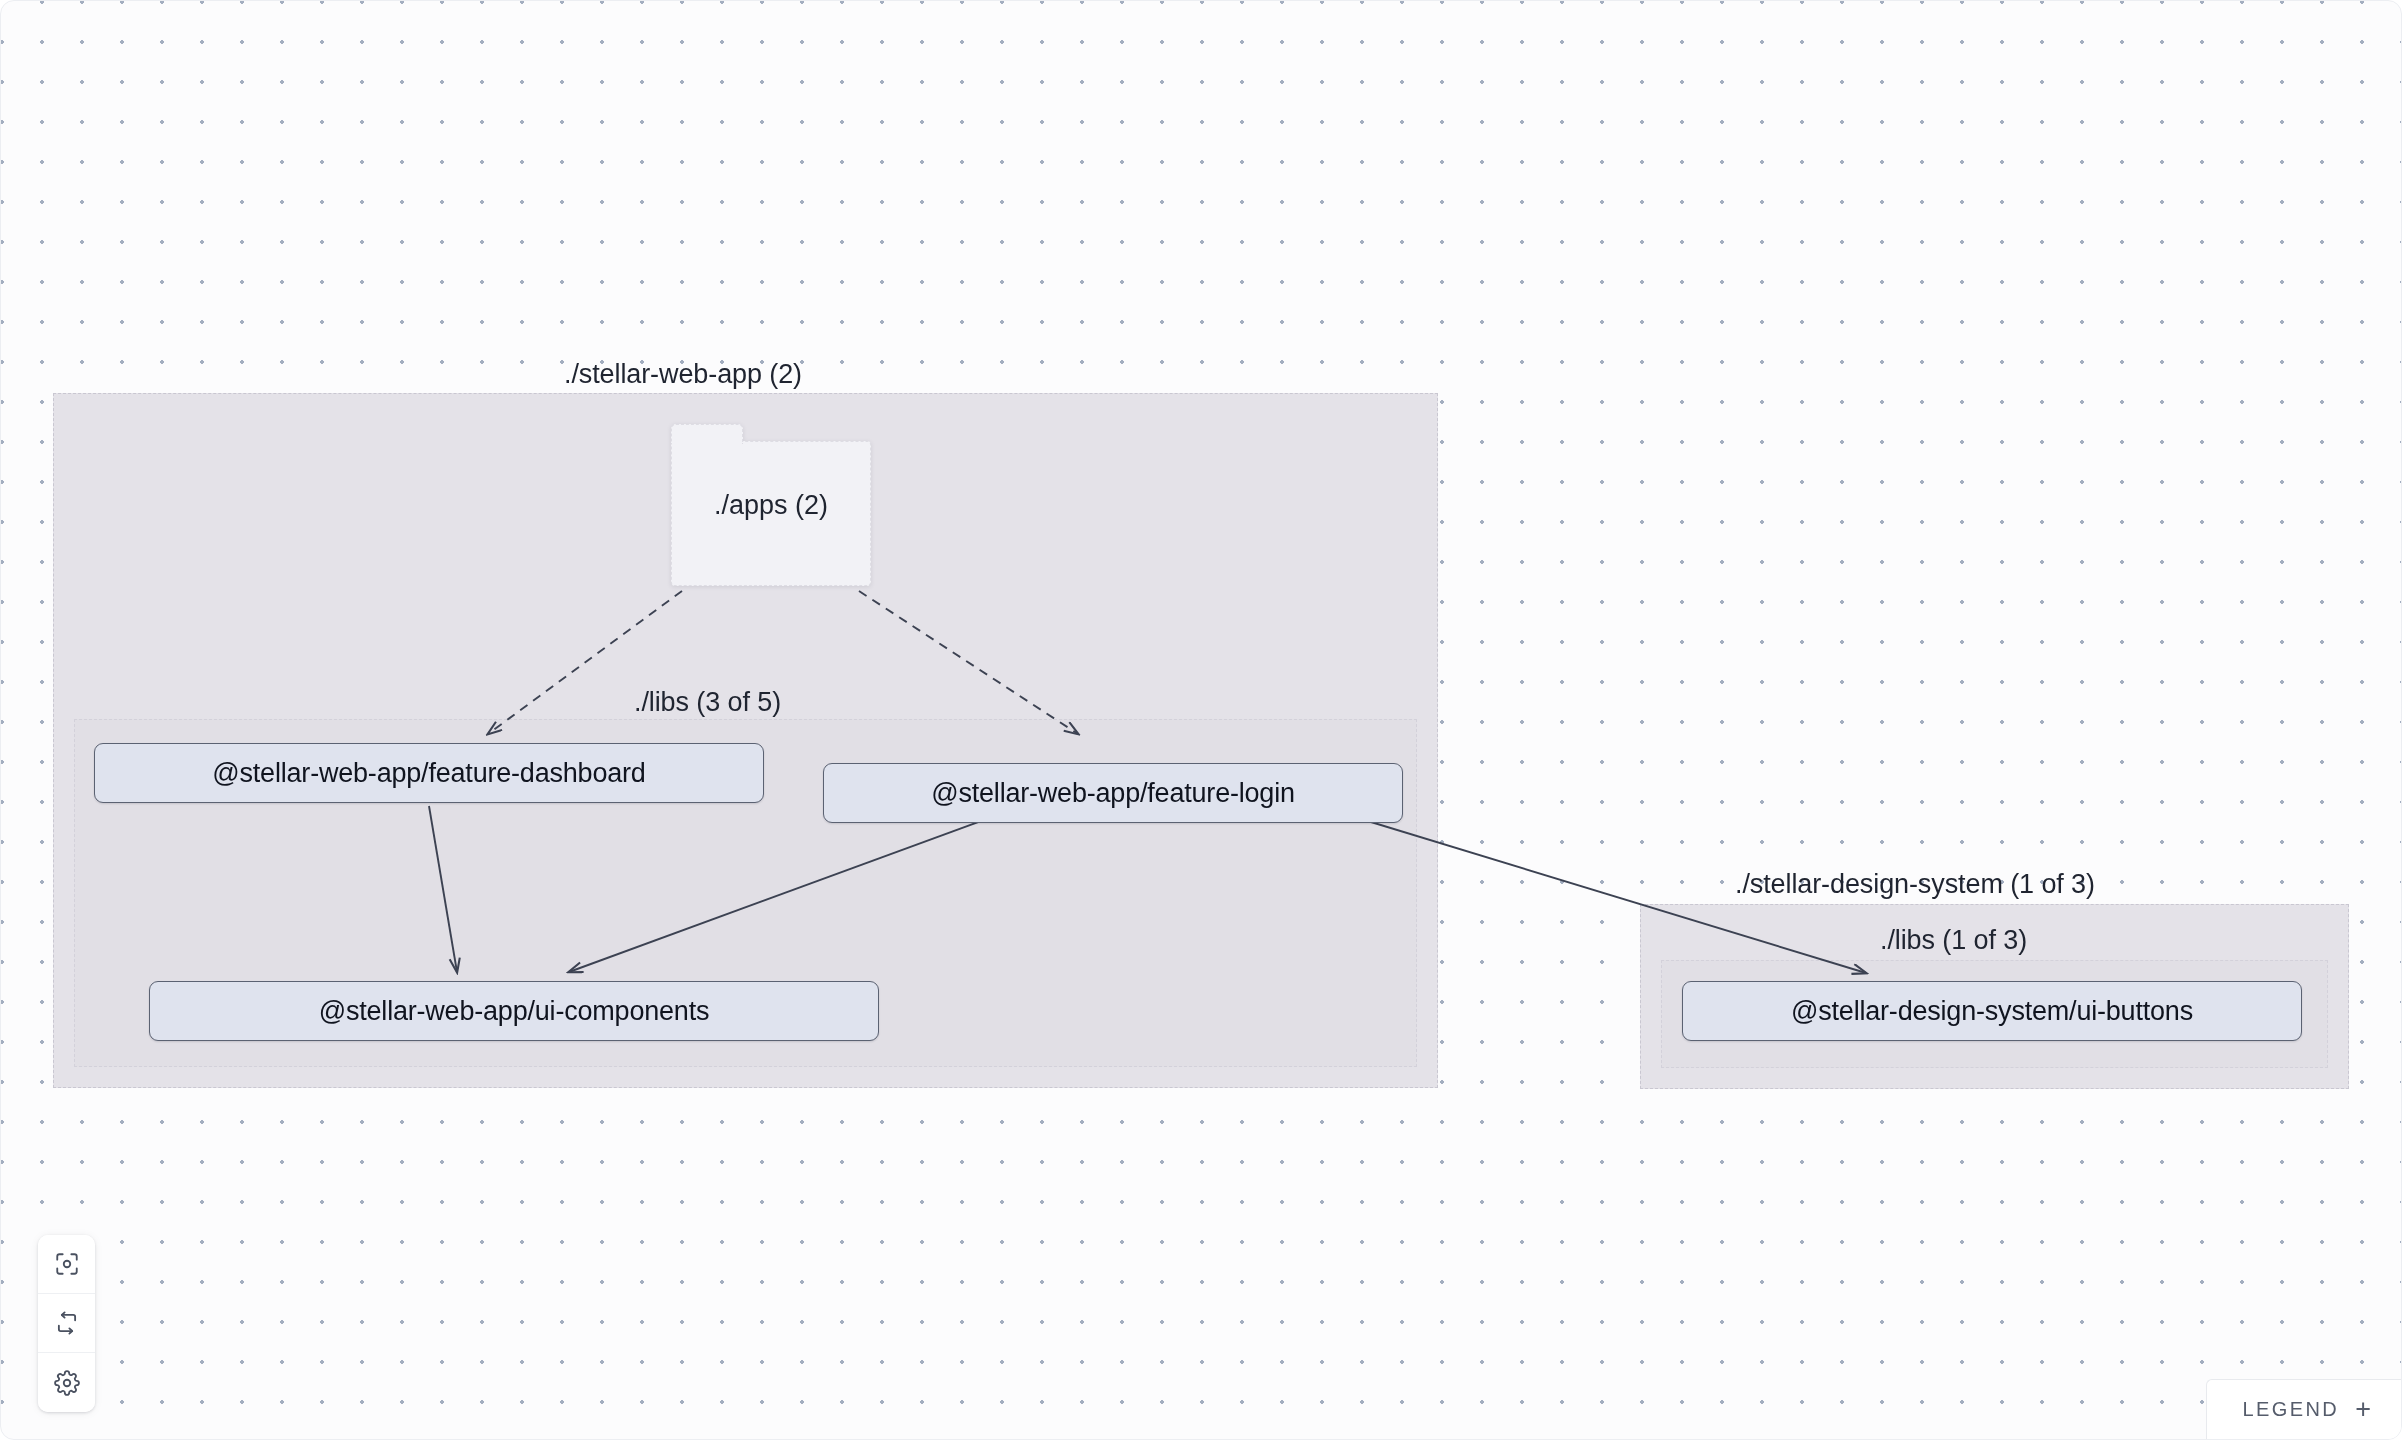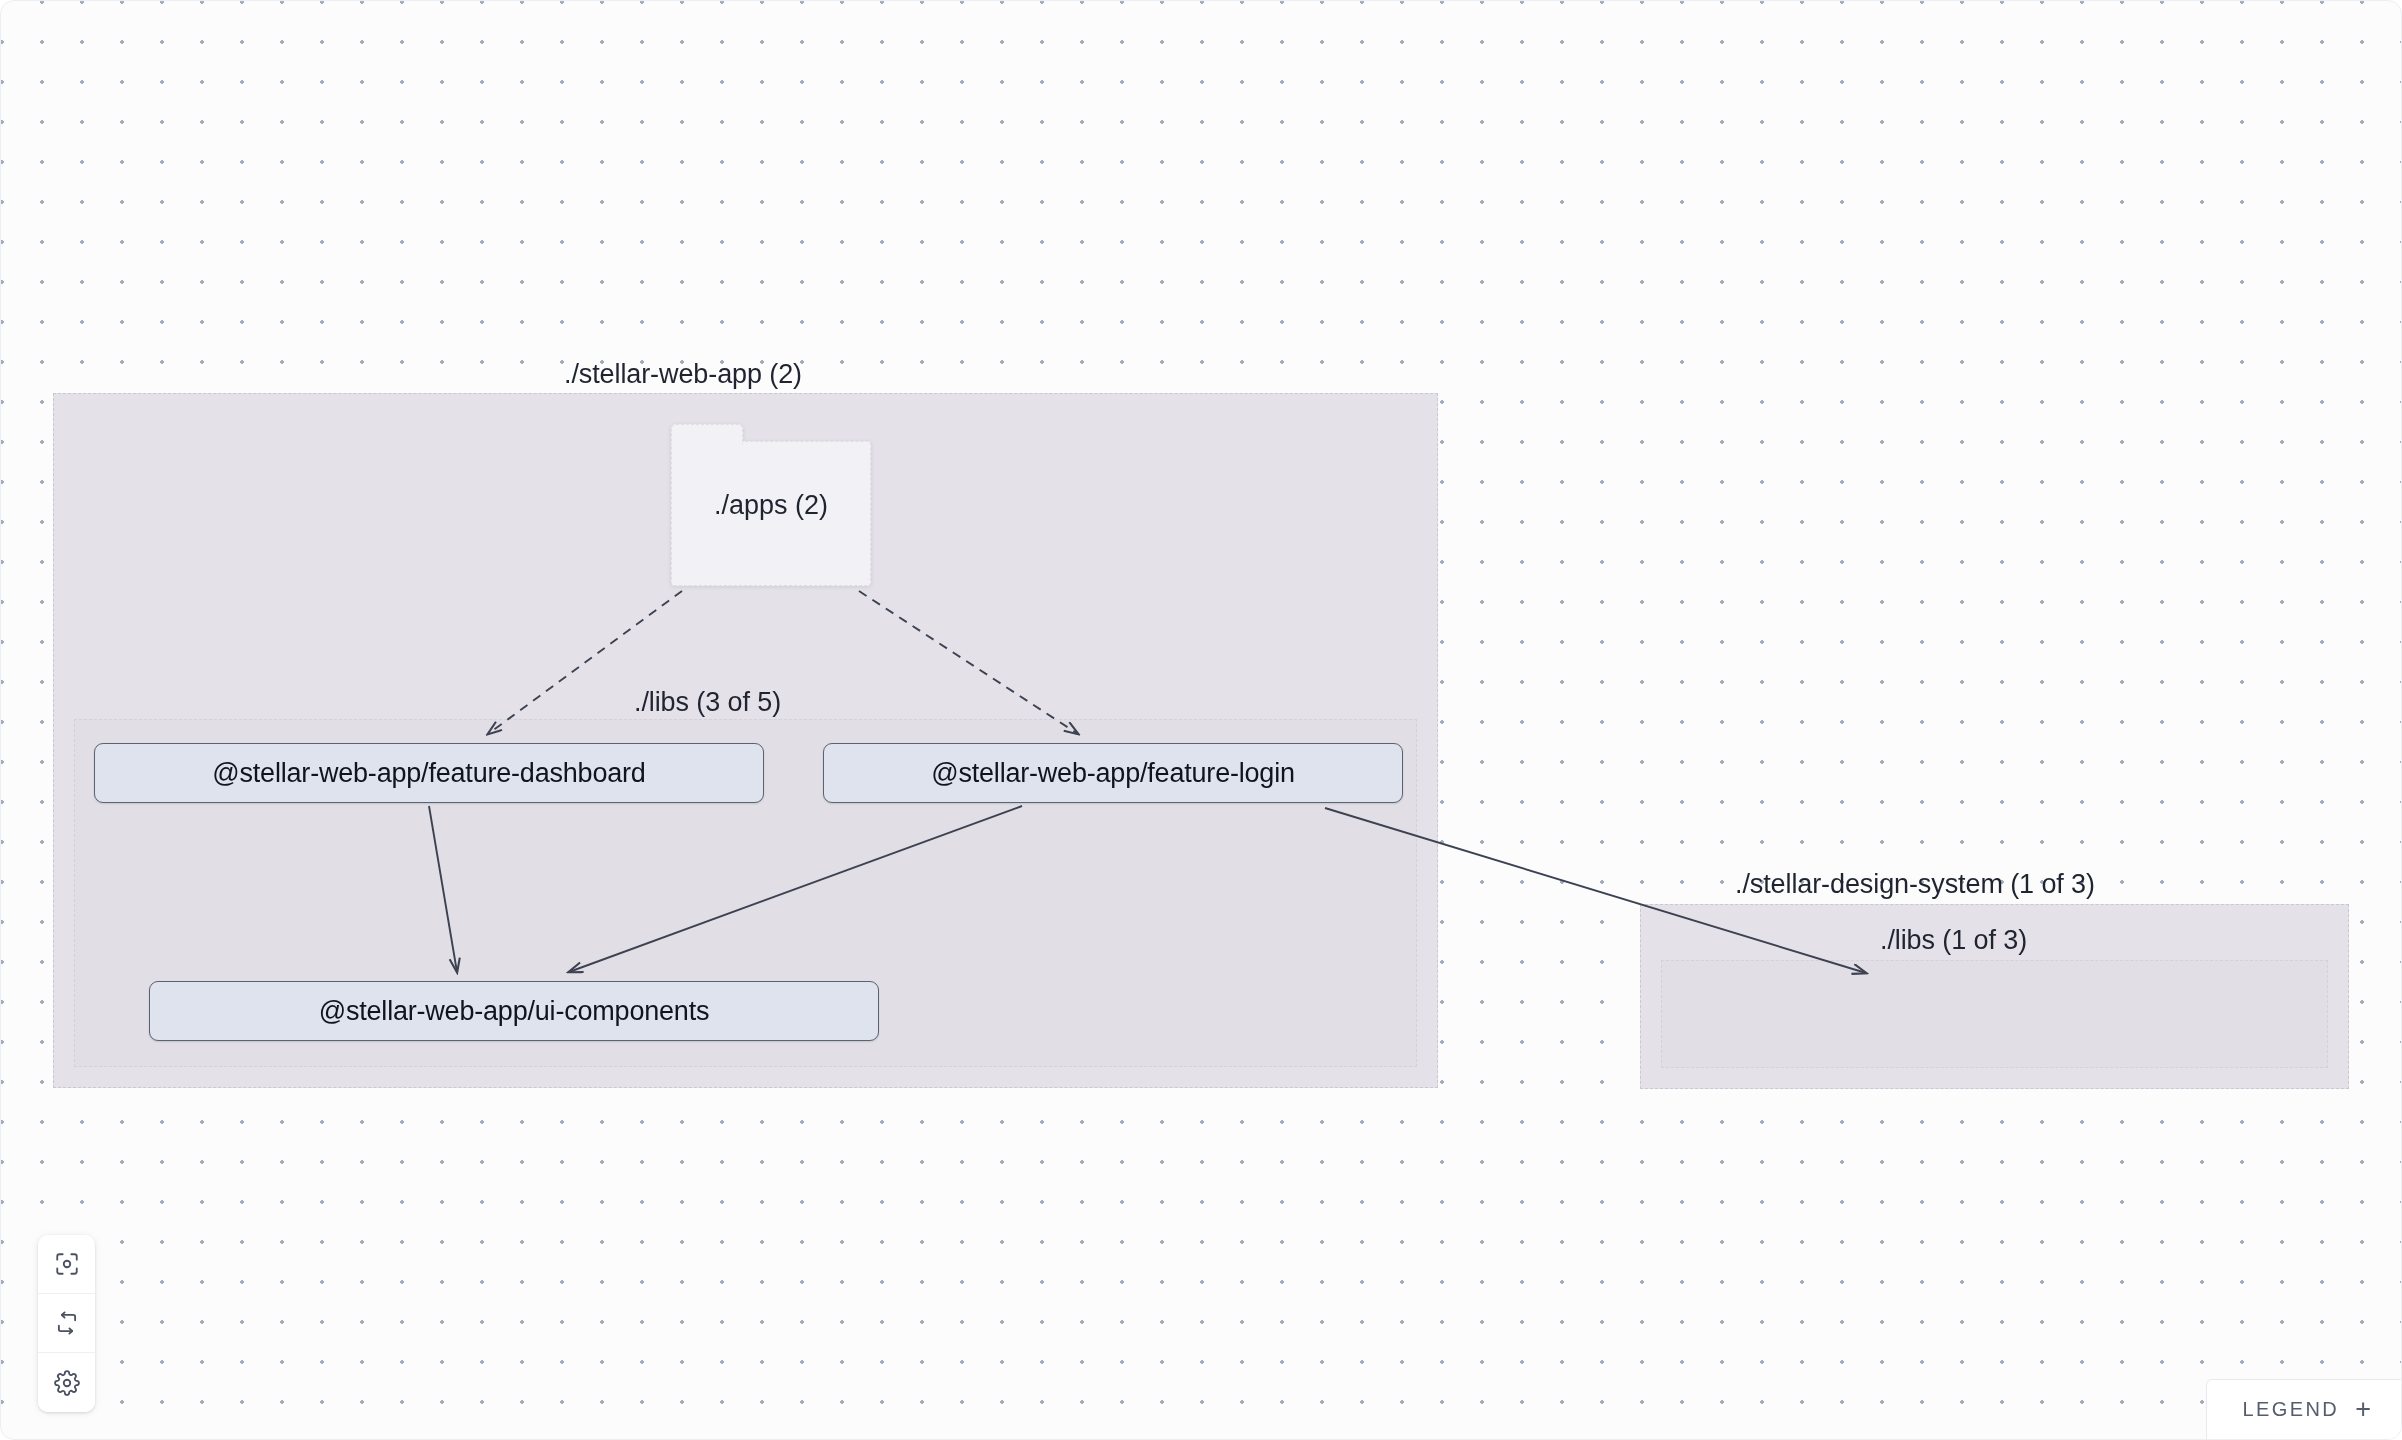--- a/index.html
+++ b/index.html
@@ -184,22 +184,23 @@
         <path d="M 1324,807 L 1865,972" fill="none" stroke="#3c4252" stroke-width="1.9" marker-end="url(#arrowhead)"></path>
       </g>
   </svg>
 
   <div class="folder" id="fld-0" style="left: 670px; top: 440px; width: 200px; height: 145px;">
     <div class="folder-tab"></div>
     <div class="folder-label">./apps (2)</div>
   </div>
 
   <div class="node" id="nd-0" style="left: 93px; top: 742px; width: 670px; height: 60px;">@stellar-web-app/feature-dashboard</div>
-  <div class="node" id="nd-1" style="left: 822px; top: 742px; width: 580px; height: 60px;">@stellar-web-app/feature-login</div>
+  <div class="node" id="nd-1" style="left: 822px; top: 762px; width: 580px; height: 60px;">@stellar-web-app/feature-login</div>
   <div class="node" id="nd-2" style="left: 148px; top: 980px; width: 730px; height: 60px;">@stellar-web-app/ui-components</div>
+  <div class="node" id="nd-3" style="left: 1681px; top: 980px; width: 620px; height: 60px;">@stellar-design-system/ui-buttons</div>
 
   <div id="controls">
     <div class="ctrl-btn">
       <svg width="26" height="26" viewBox="0 0 24 24" fill="none" stroke="#4a5160" stroke-width="1.7" stroke-linecap="round">
         <path d="M3 8V5a2 2 0 0 1 2-2h3"></path>
         <path d="M16 3h3a2 2 0 0 1 2 2v3"></path>
         <path d="M21 16v3a2 2 0 0 1-2 2h-3"></path>
         <path d="M8 21H5a2 2 0 0 1-2-2v-3"></path>
         <circle cx="12" cy="12" r="3"></circle>
       </svg>

